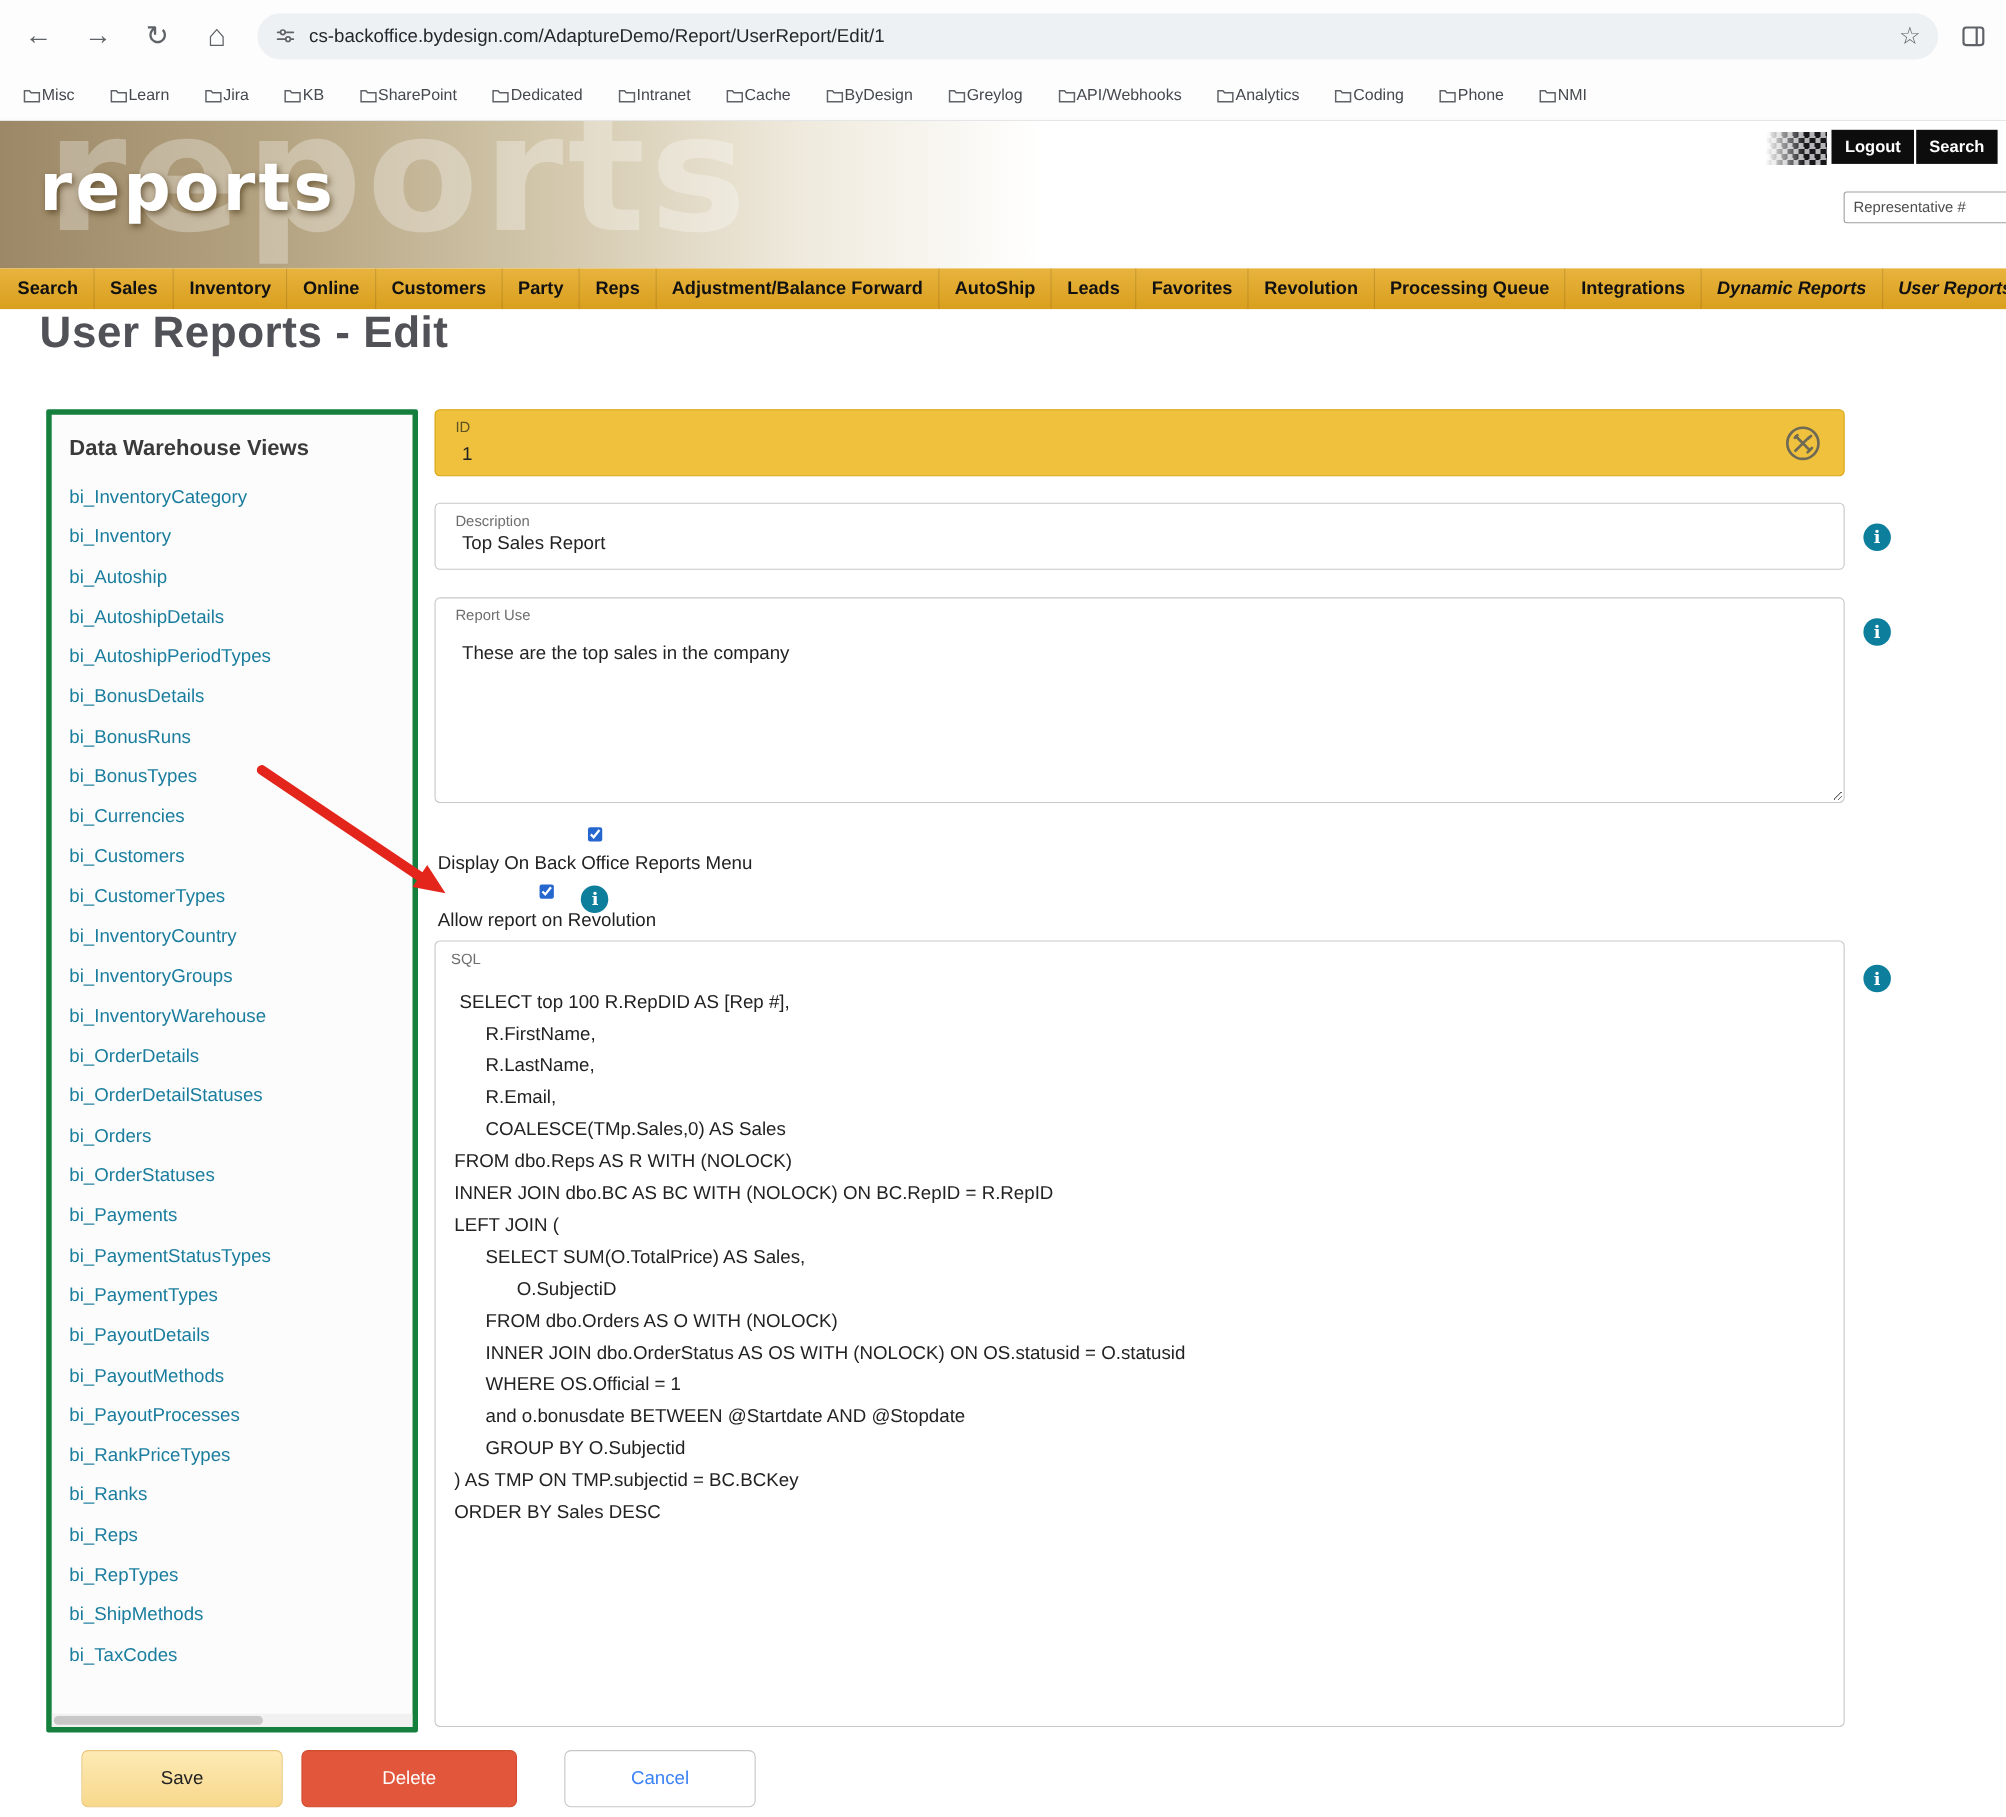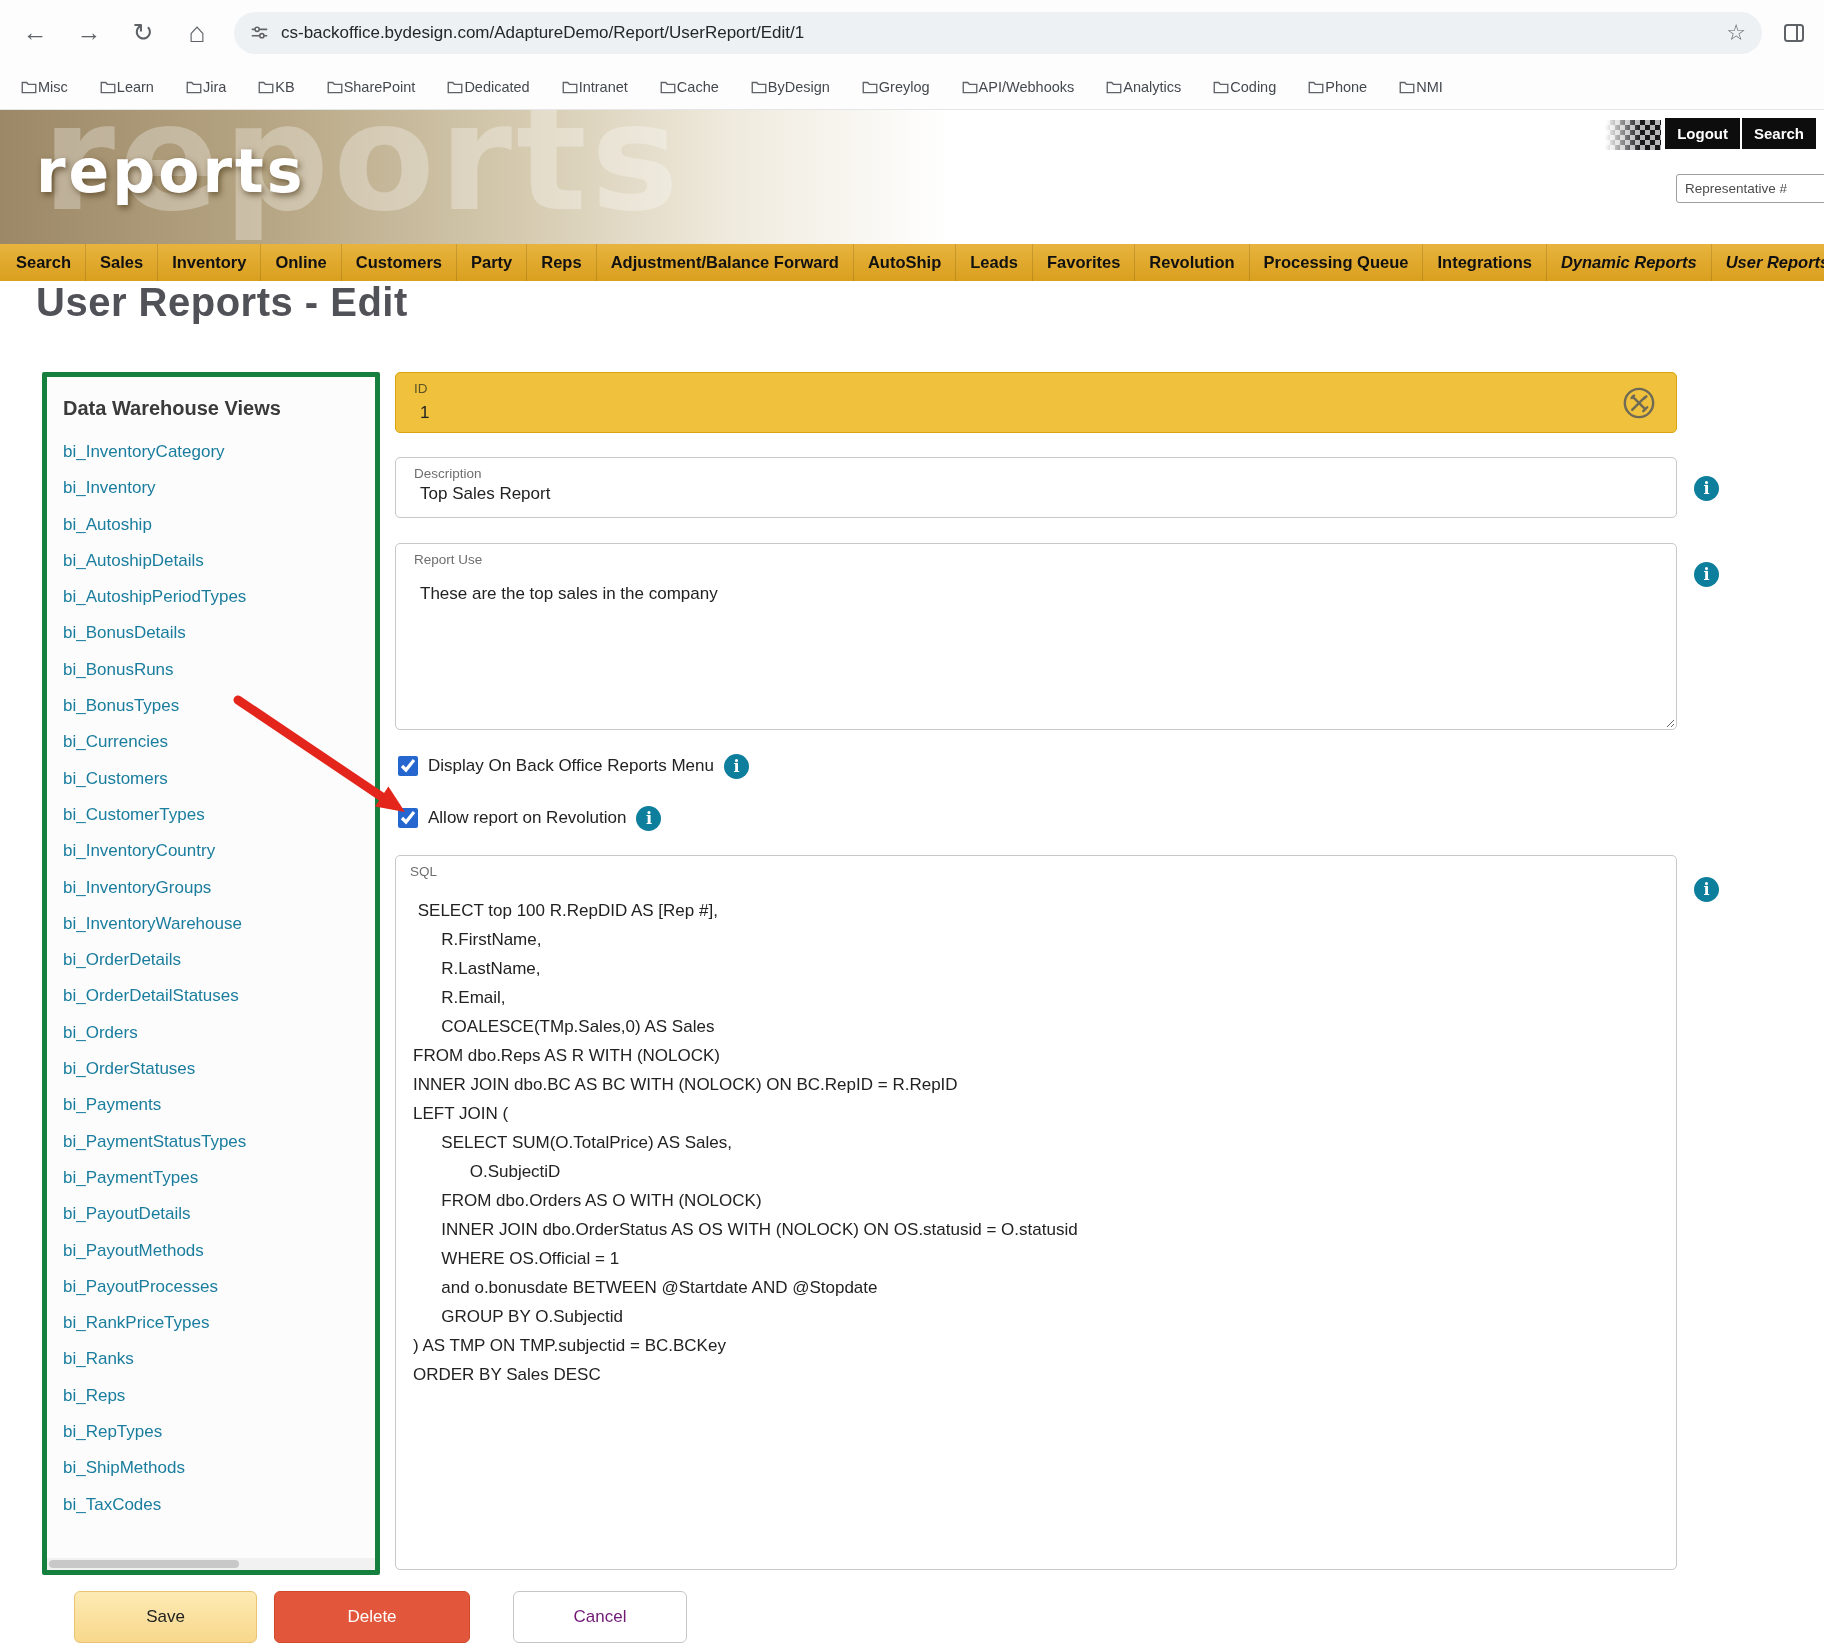--- a/index.html
+++ b/index.html
@@ -82,34 +82,34 @@
   .ru-field textarea { top:32px; height:152px; resize:both; line-height:24px; }
   .sql-field { top:855px; height:715px; }
   .sql-field .field-label { left:14px; }
   .sql-field textarea { top:34px; height:678px; resize:none; line-height:29px; padding-left:16px; }
 
   .info-ico { width:25px; height:25px; border-radius:50%; background:#0d7e9c; color:#fff;
     display:inline-flex; align-items:center; justify-content:center;
     font-family:"DejaVu Serif", serif; font-weight:bold; font-size:16px; flex:0 0 auto; }
   .info-abs { position:absolute; left:1694px; }
 
-  .cb-row { position:absolute; left:398px; height:28px; display:flex; align-items:center; gap:10px; }
+  .cb-row { position:absolute; left:398px; height:28px; display:flex; align-items:center; gap:10px;flex-direction:column; }
   .cb-row input[type=checkbox] { width:20px; height:20px; accent-color:#2667cf; cursor:pointer; }
   .cb-label { font-size:17px; color:#222; }
 
   
   .arrow-svg { position:absolute; left:210px; top:660px; pointer-events:none; }
 
   
   .btn { position:absolute; top:1591px; height:52px; border-radius:6px; font-size:17px;
     font-family:"Liberation Sans", sans-serif; cursor:pointer;margin-left:36px; }
   .btn-save { left:38px; width:183px; background:linear-gradient(#fdeab4,#f8d88c);
     border:1px solid #e9c475; color:#222; }
   .btn-delete { left:238px; width:196px; background:#e2573b; border:1px solid #d04a2e; color:#fff; }
-  .btn-cancel { left:477px; width:174px; background:#fff; border:1px solid #c6c6c6; color:#701a75; }
+  .btn-cancel { left:477px; width:174px; background:#fff; border:1px solid #c6c6c6; color:#3b82f6; }
 </style>
 </head>
 <body>
 
 <div id="app">
 
   <div class="toolbar">
     <span class="nav-ico">←</span>
     <span class="nav-ico">→</span>
     <span class="nav-ico">↻</span>

